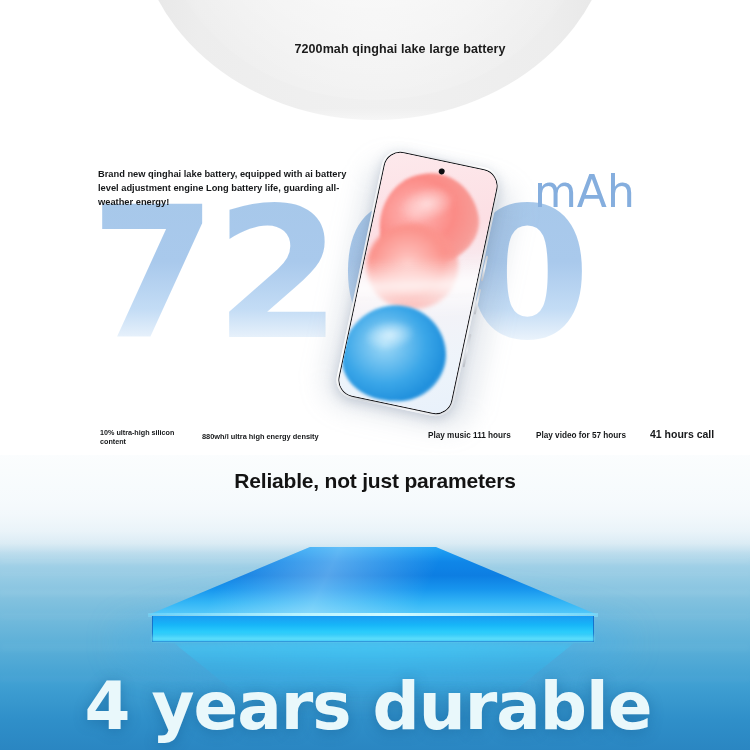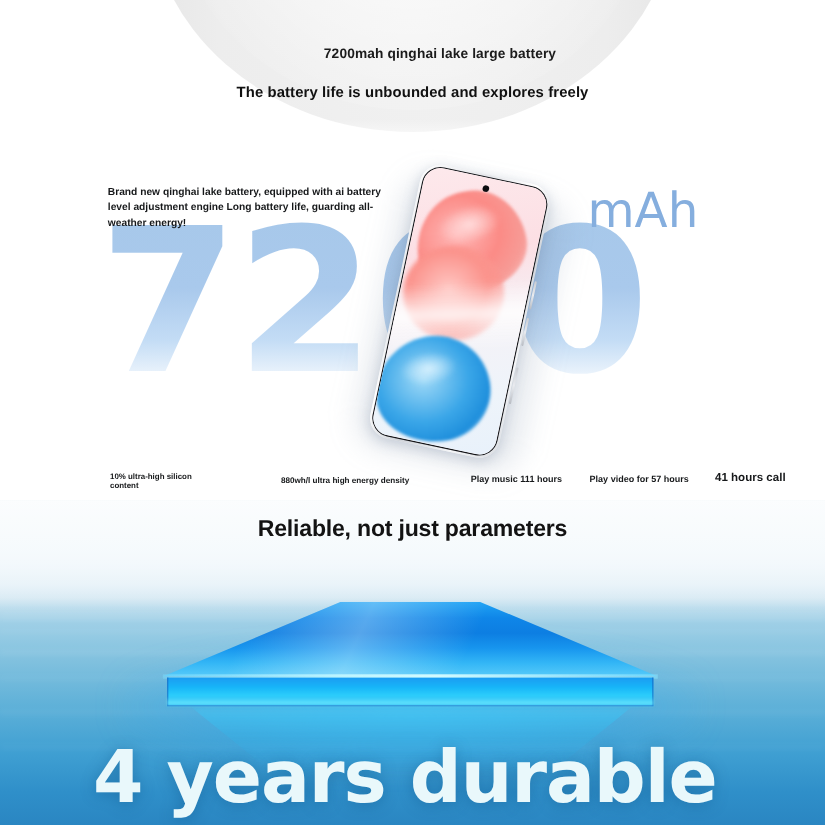--- a/index.html
+++ b/index.html
@@ -143,21 +143,21 @@
   .side-btn.p1{ top:166px; height:34px; }
 
   
   .specs{
     position:absolute; left:0; top:424px; width:750px; height:30px;
   }
   .spec{
     position:absolute; font-weight:bold; color:#16181a; line-height:1.3;
   }
   .spec.s1{ left:100px; top:4px;  width:86px;  font-size:7.2px; }
-  .spec.s2{ left:202px; top:8px;  width:170px; font-size:7.4px;text-align:right; }
+  .spec.s2{ left:202px; top:8px;  width:170px; font-size:7.4px; }
   .spec.s3{ left:428px; top:7px;  width:130px; font-size:8.2px; }
   .spec.s4{ left:536px; top:7px;  width:140px; font-size:8.2px; }
   .spec.s5{ left:650px; top:4px;  width:120px; font-size:10.5px; }
 
   
   .panel-bottom{
     position:absolute; left:0; top:455px; width:750px; height:295px;
     overflow:hidden;
     background:linear-gradient(to bottom,
       #eef6fa 0%, #e8f3f9 16%, #dfeef6 26%, #d2e7f2 30%,
@@ -241,21 +241,20 @@
 </head>
 <body>
 
 <div class="panel-top">
 
   <div class="dome"></div>
   <div class="dome-sheen"></div>
   <div class="dome-mask"></div>
 
   <div class="eyebrow-1">7200mah qinghai lake large battery</div>
-  <div class="eyebrow-2">The battery life is unbounded and explores freely</div>
 
   <div class="bignum">7200</div>
   <div class="mah">mAh</div>
 
   <div class="body-copy">Brand new qinghai lake battery, equipped with ai battery level adjustment engine Long battery life, guarding all-weather energy!</div>
 
   <div class="phone-wrap">
     <div class="phone-shadow"></div>
     <div class="phone">
       <div class="phone-screen">

